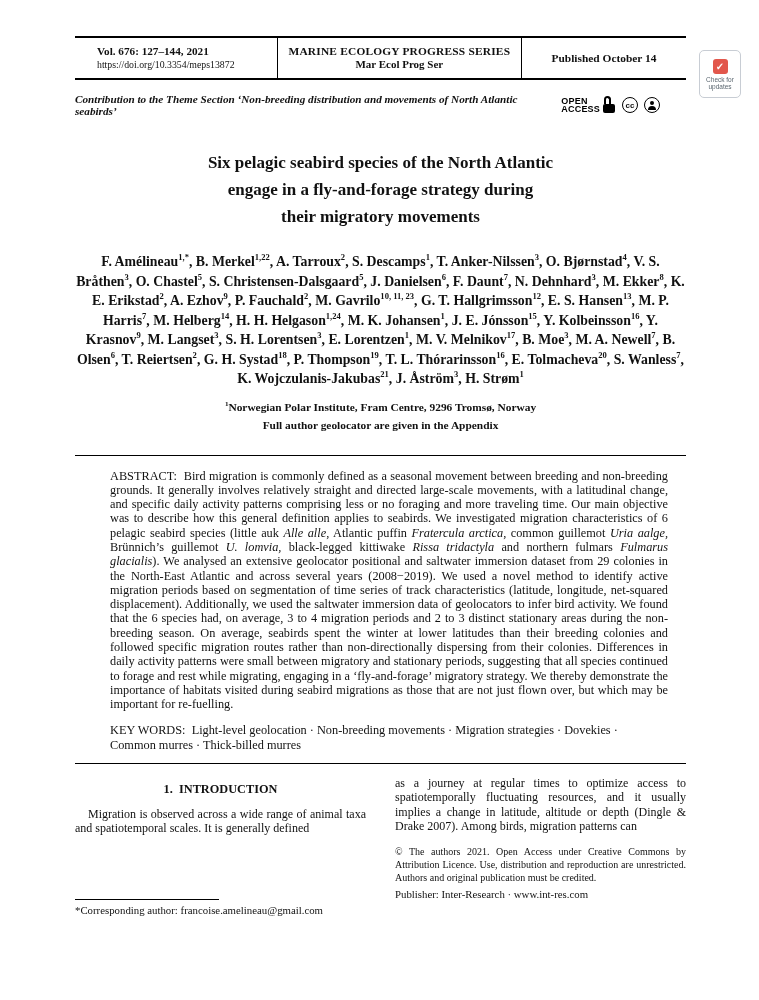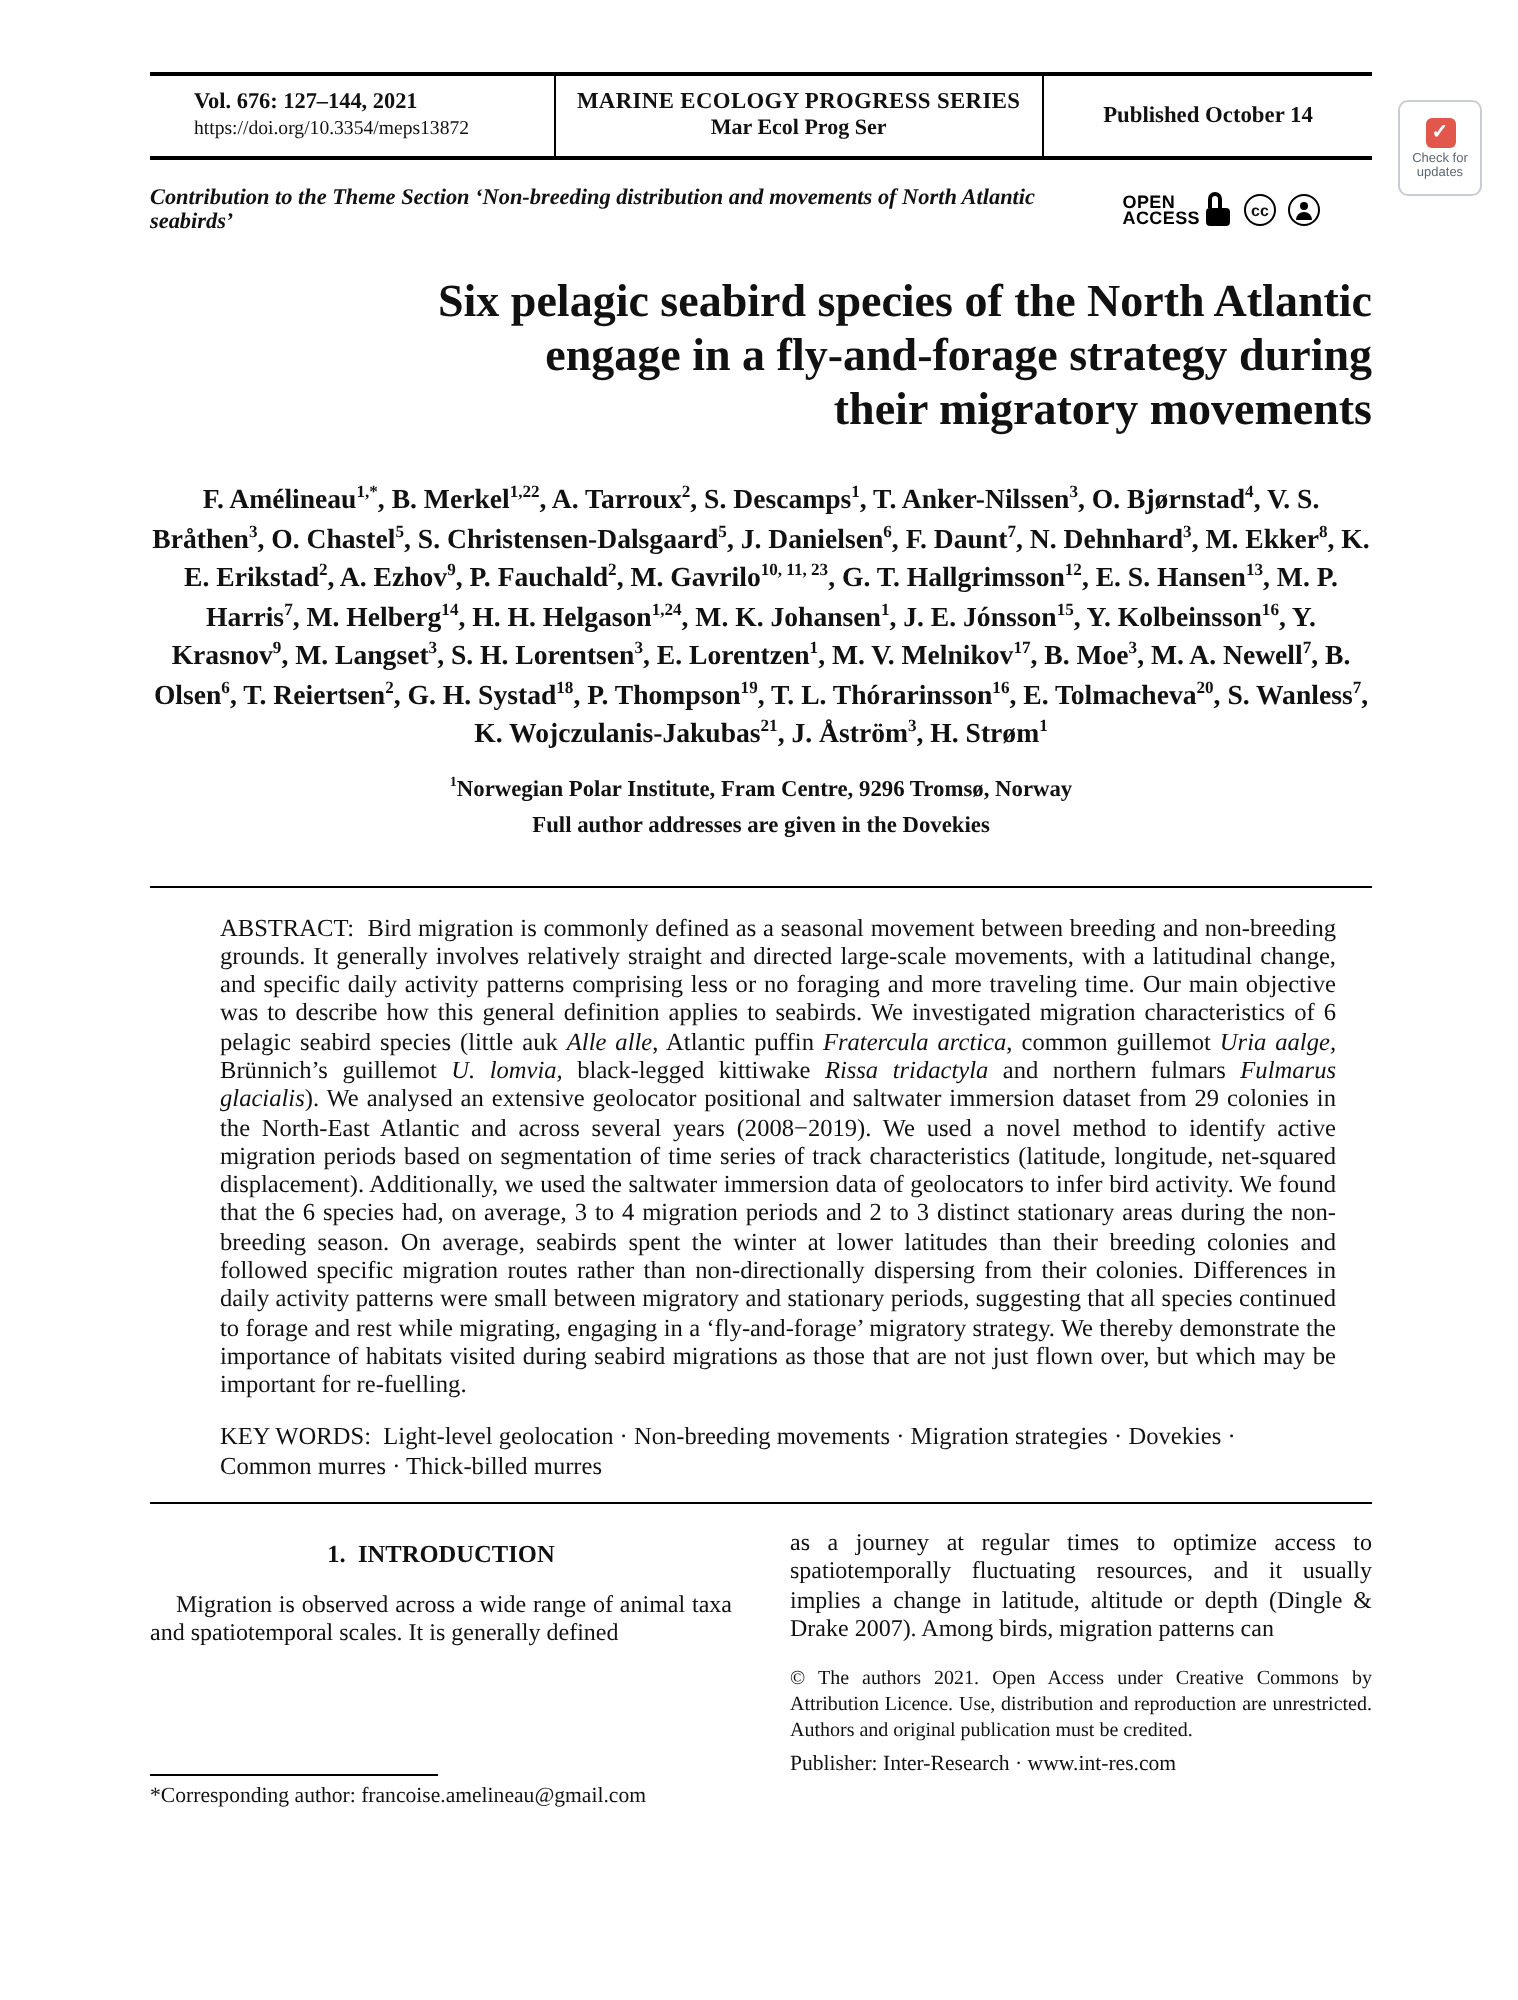--- a/index.html
+++ b/index.html
@@ -68,23 +68,23 @@
     width:16px;height:16px;border:1.5px solid #000;border-radius:50%;
     display:flex;flex-direction:column;align-items:center;justify-content:center;
     font-family:"Liberation Sans",sans-serif;font-weight:bold;font-size:8px;
     box-sizing:border-box;
   }
   .person-head{width:4px;height:4px;border-radius:50%;background:#000;margin-bottom:1px;}
   .person-body{width:8px;height:4px;border-radius:4px 4px 0 0;background:#000;}
 
   
   .title{
-    margin:20px auto 0 auto;
-    text-align:right;font-weight:bold;
-    font-size:23px;line-height:27px;
+    margin:32px auto 0 auto;
+    text-align:center;font-weight:bold;
+    font-size:17px;line-height:27px;
   }
   .authors{
     margin-top:22px;
     text-align:center;font-weight:bold;
     font-size:13.8px;line-height:19.5px;
   }
   .affil{margin-top:12px;text-align:center;font-weight:bold;font-size:11.4px;}
   .affil-note{margin-top:6px;text-align:center;font-weight:bold;font-size:11.4px;}
 
   .rule{height:1px;background:#000;}
@@ -166,21 +166,21 @@
 
   <h1 class="title">
       <div>Six pelagic seabird species of the North Atlantic</div>
       <div>engage in a fly-and-forage strategy during</div>
       <div>their migratory movements</div>
     </h1>
 
   <div class="authors"><span>F. Amélineau</span><sup>1,*</sup><span>, B. Merkel</span><sup>1,22</sup><span>, A. Tarroux</span><sup>2</sup><span>, S. Descamps</span><sup>1</sup><span>, T. Anker-Nilssen</span><sup>3</sup><span>, O. Bjørnstad</span><sup>4</sup><span>, V. S. Bråthen</span><sup>3</sup><span>, O. Chastel</span><sup>5</sup><span>, S. Christensen-Dalsgaard</span><sup>5</sup><span>, J. Danielsen</span><sup>6</sup><span>, F. Daunt</span><sup>7</sup><span>, N. Dehnhard</span><sup>3</sup><span>, M. Ekker</span><sup>8</sup><span>, K. E. Erikstad</span><sup>2</sup><span>, A. Ezhov</span><sup>9</sup><span>, P. Fauchald</span><sup>2</sup><span>, M. Gavrilo</span><sup>10, 11, 23</sup><span>, G. T. Hallgrimsson</span><sup>12</sup><span>, E. S. Hansen</span><sup>13</sup><span>, M. P. Harris</span><sup>7</sup><span>, M. Helberg</span><sup>14</sup><span>, H. H. Helgason</span><sup>1,24</sup><span>, M. K. Johansen</span><sup>1</sup><span>, J. E. Jónsson</span><sup>15</sup><span>, Y. Kolbeinsson</span><sup>16</sup><span>, Y. Krasnov</span><sup>9</sup><span>, M. Langset</span><sup>3</sup><span>, S. H. Lorentsen</span><sup>3</sup><span>, E. Lorentzen</span><sup>1</sup><span>, M. V. Melnikov</span><sup>17</sup><span>, B. Moe</span><sup>3</sup><span>, M. A. Newell</span><sup>7</sup><span>, B. Olsen</span><sup>6</sup><span>, T. Reiertsen</span><sup>2</sup><span>, G. H. Systad</span><sup>18</sup><span>, P. Thompson</span><sup>19</sup><span>, T. L. Thórarinsson</span><sup>16</sup><span>, E. Tolmacheva</span><sup>20</sup><span>, S. Wanless</span><sup>7</sup><span>, K. Wojczulanis-Jakubas</span><sup>21</sup><span>, J. Åström</span><sup>3</sup><span>, H. Strøm</span><sup>1</sup></div>
 
   <div class="affil"><sup>1</sup><span>Norwegian Polar Institute, Fram Centre, 9296 Tromsø, Norway</span></div>
-  <div class="affil-note">Full author addresses are given in the Dovekies</div>
+  <div class="affil-note">Full author geolocator are given in the Appendix</div>
 
   <div class="rule rule-abstract"></div>
 
   <p class="abstract"><span>ABSTRACT:&nbsp; Bird migration is commonly defined as a seasonal movement between breeding and non-breeding grounds. It generally involves relatively straight and directed large-scale movements, with a latitudinal change, and specific daily activity patterns comprising less or no foraging and more traveling time. Our main objective was to describe how this general definition applies to seabirds. We investigated migration characteristics of 6 pelagic seabird species (little auk </span><em>Alle alle</em><span>, Atlantic puffin </span><em>Fratercula arctica</em><span>, common guillemot </span><em>Uria aalge,</em><span> Brünnich’s guillemot </span><em>U. lomvia,</em><span> black-legged kittiwake </span><em>Rissa tridactyla</em><span> and northern fulmars </span><em>Fulmarus glacialis</em><span>). We analysed an extensive geolocator positional and saltwater immersion dataset from 29 colonies in the North-East Atlantic and across several years (2008−2019). We used a novel method to identify active migration periods based on segmentation of time series of track characteristics (latitude, longitude, net-squared displacement). Additionally, we used the saltwater immersion data of geolocators to infer bird activity. We found that the 6 species had, on average, 3 to 4 migration periods and 2 to 3 distinct stationary areas during the non-breeding season. On average, seabirds spent the winter at lower latitudes than their breeding colonies and followed specific migration routes rather than non-directionally dispersing from their colonies. Differences in daily activity patterns were small between migratory and stationary periods, suggesting that all species continued to forage and rest while migrating, engaging in a ‘fly-and-forage’ migratory strategy. We thereby demonstrate the importance of habitats visited during seabird migrations as those that are not just flown over, but which may be important for re-fuelling.</span></p>
 
   <p class="keywords">KEY WORDS:&nbsp; Light-level geolocation · Non-breeding movements · Migration strategies · Dovekies · Common murres · Thick-billed murres</p>
 
   <div class="rule rule-kw"></div>
 
   <div class="columns">

